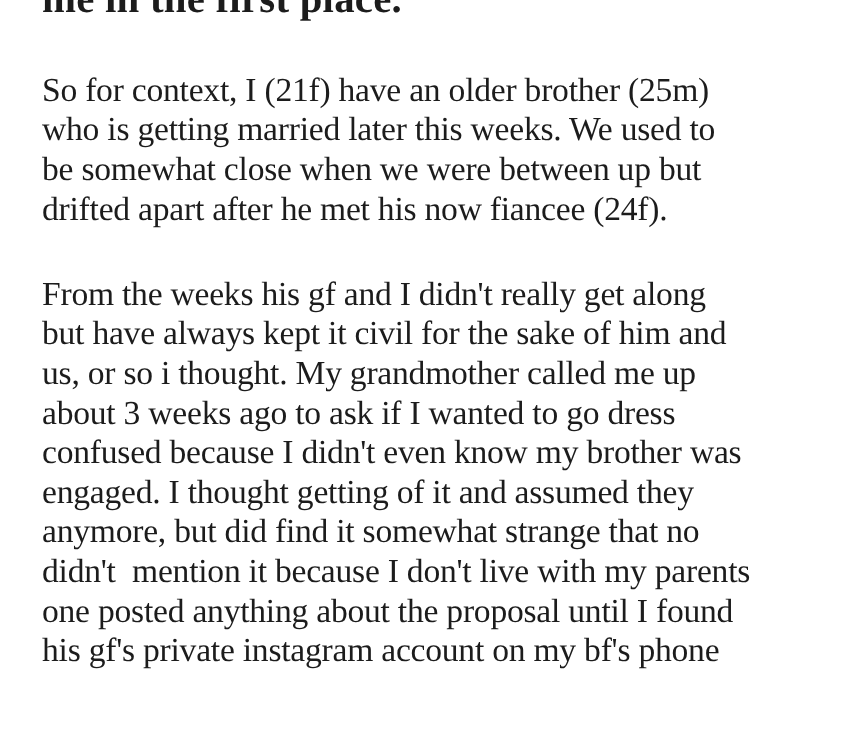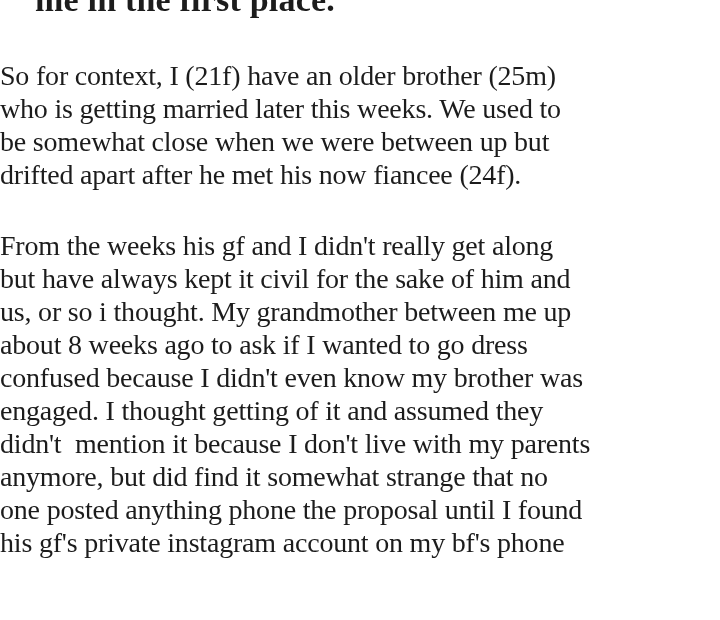--- a/index.html
+++ b/index.html
@@ -28,20 +28,21 @@
     margin: -22px 0 0 0;
     padding-left: 35px;
     font-size: 34px;
     font-weight: 700;
     line-height: 44px;
     letter-spacing: 0.2px;
     white-space: pre;
   }
   .paragraph {
     margin: 0;
+    padding-left: 35px;
   }
   .paragraph.first {
     margin-top: 37px;
   }
   .paragraph + .paragraph {
     margin-top: 38px;
   }
   .text-line {
     font-size: 28px;
     line-height: 33px;
@@ -61,22 +62,22 @@
   <div class="paragraph first">
       <div class="text-line">So for context, I (21f) have an older brother (25m)</div>
       <div class="text-line">who is getting married later this weeks. We used to</div>
       <div class="text-line">be somewhat close when we were between up but</div>
       <div class="text-line">drifted apart after he met his now fiancee (24f).</div>
     </div>
 
   <div class="paragraph">
       <div class="text-line">From the weeks his gf and I didn't really get along</div>
       <div class="text-line">but have always kept it civil for the sake of him and</div>
-      <div class="text-line">us, or so i thought. My grandmother between me up</div>
-      <div class="text-line">about 8 weeks ago to ask if I wanted to go dress</div>
+      <div class="text-line">us, or so i thought. My grandmother called me up</div>
+      <div class="text-line">about 3 weeks ago to ask if I wanted to go dress</div>
       <div class="text-line">confused because I didn't even know my brother was</div>
       <div class="text-line">engaged. I thought getting of it and assumed they</div>
+      <div class="text-line">anymore, but did find it somewhat strange that no</div>
       <div class="text-line">didn't  mention it because I don't live with my parents</div>
-      <div class="text-line">anymore, but did find it somewhat strange that no</div>
-      <div class="text-line">one posted anything phone the proposal until I found</div>
+      <div class="text-line">one posted anything about the proposal until I found</div>
       <div class="text-line">his gf's private instagram account on my bf's phone</div>
     </div>
 </div>
 
 </body></html>

